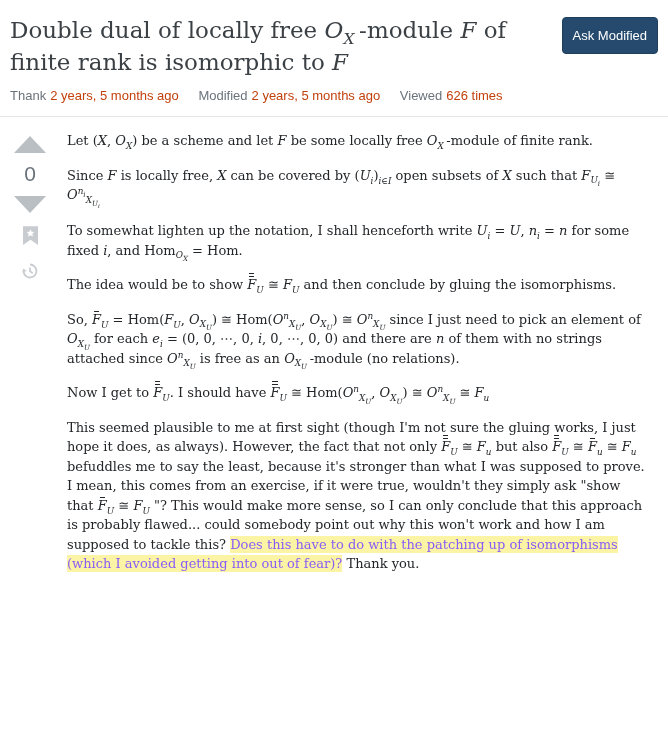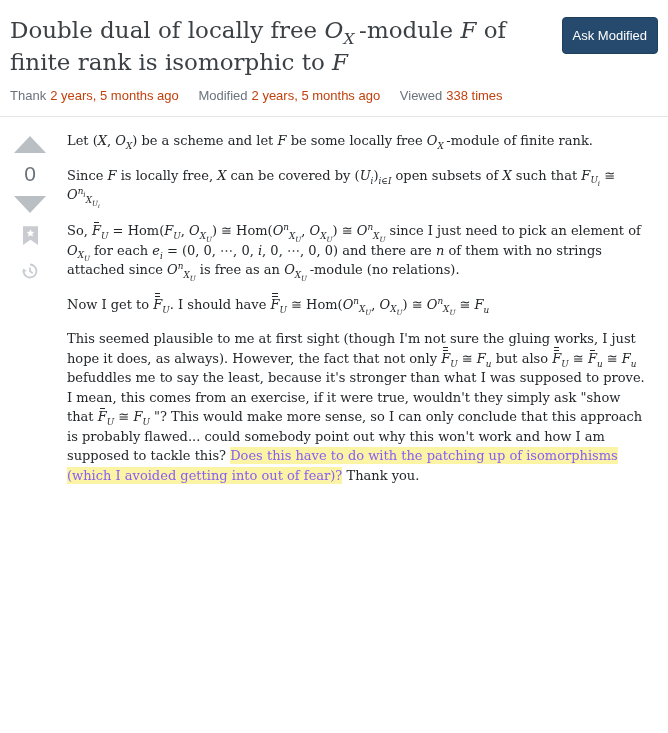--- a/index.html
+++ b/index.html
@@ -49,21 +49,21 @@
 <div class="page">
 
   <div class="hdr">
     <h1 class="qtitle">Double dual of locally free <i>O</i><sub><i>X</i></sub> -module <i>F</i> of finite rank is isomorphic to <i>F</i></h1>
     <button class="ask-btn">Ask Modified</button>
   </div>
 
   <div class="meta-row">
     <span class="meta-item"><span class="meta-label">Thank</span><span class="meta-value">2 years, 5 months ago</span></span>
     <span class="meta-item"><span class="meta-label">Modified</span><span class="meta-value">2 years, 5 months ago</span></span>
-    <span class="meta-item"><span class="meta-label">Viewed</span><span class="meta-value">338 times</span></span>
+    <span class="meta-item"><span class="meta-label">Viewed</span><span class="meta-value">626 times</span></span>
   </div>
 
   <div class="divider"></div>
 
   <div class="main">
 
     <div class="vote-col">
       <div class="arrow-up"></div>
       <div class="score">0</div>
       <div class="arrow-down"></div>
@@ -78,19 +78,21 @@
           <path d="M10 2.8a7.2 7.2 0 1 1-7.1 8.3" fill="none" stroke="#c8ccd0" stroke-width="2"></path>
           <path d="M1.2 11.8 2.6 7.2 6.4 10z" fill="#c8ccd0"></path>
           <path d="M10 6.2v4.1l2.9 1.9" fill="none" stroke="#c8ccd0" stroke-width="1.8"></path>
         </svg>
       </div>
     </div>
 
     <div class="post-body">
       <p>Let (<i>X</i>, <i>O</i><sub><i>X</i></sub>) be a scheme and let <i>F</i> be some locally free <i>O</i><sub><i>X</i></sub> -module of finite rank.</p>
       <p>Since <i>F</i> is locally free, <i>X</i> can be covered by (<i>U</i><sub><i>i</i></sub>)<sub><i>i</i>∈<i>I</i></sub> open subsets of <i>X</i> such that <i>F</i><sub><i>U</i><sub><i>i</i></sub></sub> ≅ <i>O</i><sup><i>n</i><sub><i>i</i></sub></sup><sub><i>X</i><sub><i>U</i><sub><i>i</i></sub></sub></sub></p>
+      <p>To somewhat lighten up the notation, I shall henceforth write <i>U</i><sub><i>i</i></sub> = <i>U</i>, <i>n</i><sub><i>i</i></sub> = <i>n</i> for some fixed <i>i</i>, and Hom<sub><i>O</i><sub><i>X</i></sub></sub> = Hom.</p>
+      <p>The idea would be to show <span class="ob ob2"><i>F</i></span><sub><i>U</i></sub> ≅ <i>F</i><sub><i>U</i></sub> and then conclude by gluing the isomorphisms.</p>
       <p>So, <span class="ob"><i>F</i></span><sub><i>U</i></sub> = Hom(<i>F</i><sub><i>U</i></sub>, <i>O</i><sub><i>X</i><sub><i>U</i></sub></sub>) ≅ Hom(<i>O</i><sup><i>n</i></sup><sub><i>X</i><sub><i>U</i></sub></sub>, <i>O</i><sub><i>X</i><sub><i>U</i></sub></sub>) ≅ <i>O</i><sup><i>n</i></sup><sub><i>X</i><sub><i>U</i></sub></sub> since I just need to pick an element of <i>O</i><sub><i>X</i><sub><i>U</i></sub></sub> for each <i>e</i><sub><i>i</i></sub> = (0, 0, ⋯, 0, <i>i</i>, 0, ⋯, 0, 0) and there are <i>n</i> of them with no strings attached since <i>O</i><sup><i>n</i></sup><sub><i>X</i><sub><i>U</i></sub></sub> is free as an <i>O</i><sub><i>X</i><sub><i>U</i></sub></sub> -module (no relations).</p>
       <p>Now I get to <span class="ob ob2"><i>F</i></span><sub><i>U</i></sub>. I should have <span class="ob ob2"><i>F</i></span><sub><i>U</i></sub> ≅ Hom(<i>O</i><sup><i>n</i></sup><sub><i>X</i><sub><i>U</i></sub></sub>, <i>O</i><sub><i>X</i><sub><i>U</i></sub></sub>) ≅ <i>O</i><sup><i>n</i></sup><sub><i>X</i><sub><i>U</i></sub></sub> ≅ <i>F</i><sub><i>u</i></sub></p>
       <p>This seemed plausible to me at first sight (though I'm not sure the gluing works, I just hope it does, as always). However, the fact that not only <span class="ob ob2"><i>F</i></span><sub><i>U</i></sub> ≅ <i>F</i><sub><i>u</i></sub> but also <span class="ob ob2"><i>F</i></span><sub><i>U</i></sub> ≅ <span class="ob"><i>F</i></span><sub><i>u</i></sub> ≅ <i>F</i><sub><i>u</i></sub> befuddles me to say the least, because it's stronger than what I was supposed to prove. I mean, this comes from an exercise, if it were true, wouldn't they simply ask "show that <span class="ob"><i>F</i></span><sub><i>U</i></sub> ≅ <i>F</i><sub><i>U</i></sub> "? This would make more sense, so I can only conclude that this approach is probably flawed... could somebody point out why this won't work and how I am supposed to tackle this? <mark>Does this have to do with the patching up of isomorphisms (which I avoided getting into out of fear)?</mark> Thank you.</p>
 
     </div>
   </div>
 </div>
 
 </body></html>

